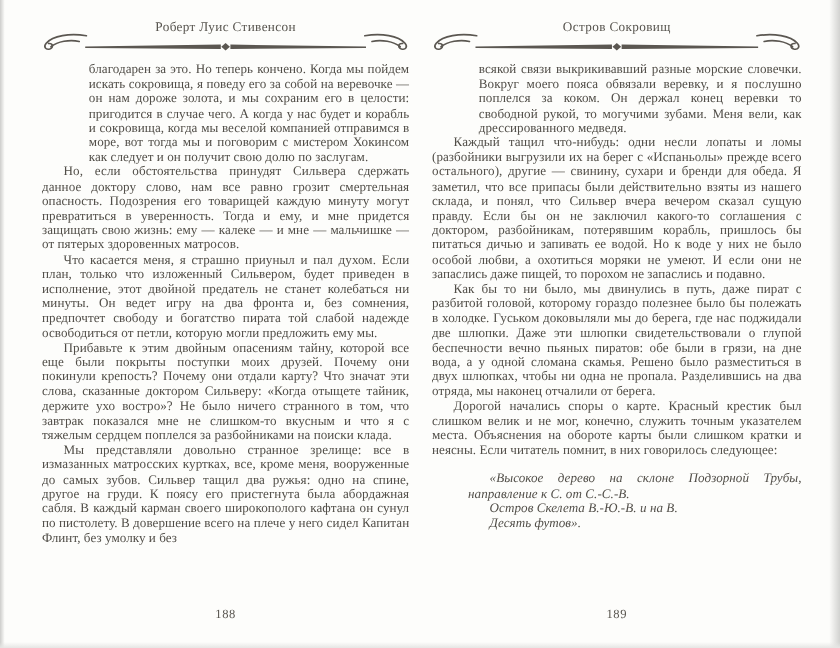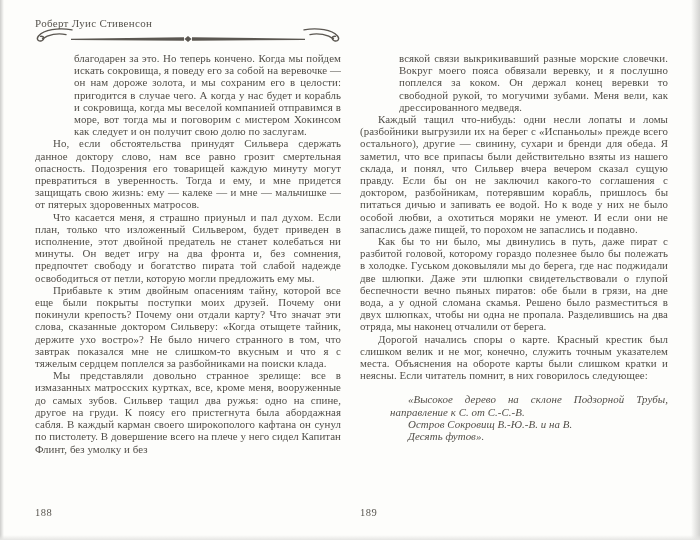--- a/index.html
+++ b/index.html
@@ -26,21 +26,21 @@
     background: linear-gradient(to top, #e6e6e4, rgba(255,255,255,0));
     z-index: 5;
   }
   .page { position: absolute; top: 0; height: 540px; }
   .page.left  { left: 35px;  width: 306px; }
   .page.right { left: 360px; width: 308px; }
 
   .page-header { position: relative; height: 50px; }
   .running-title {
     position: absolute; left: 0; right: 0; top: 17px;
-    text-align: left;
+    text-align: center;
     font-size: 11px;
     letter-spacing: 0.3px;
     color: #57544e;
     white-space: nowrap;
   }
   .header-rule {
     position: absolute; left: 0; bottom: 3px;
     width: 100%; height: 21px; display: block;
   }
 
@@ -53,21 +53,21 @@
     letter-spacing: 0.05px;
   }
   p.para { margin: 0; text-indent: 18px; }
   p.para.noindent { text-indent: 0; margin-left: 39px; }
 
   .quote { margin: 12px 0 0 30px; font-style: italic; }
   .quote p { margin: 0; text-indent: 18px; font-style: italic; }
 
   .page-number {
     position: absolute; left: 0; right: 0; top: 507px;
-    text-align: left;
+    text-align: center;
     font-size: 10.5px;
     letter-spacing: 0.5px;
     color: #58554f;
   }
 </style>
 </head>
 <body>
 
 <div class="edge-left"></div>
 <div class="edge-right"></div>
@@ -91,25 +91,38 @@
     <p class="para noindent">благодарен за это. Но теперь кончено. Когда мы пойдем искать сокровища, я поведу его за собой на веревочке — он нам дороже золота, и мы сохраним его в целости: пригодится в случае чего. А когда у нас будет и корабль и сокровища, когда мы веселой компанией отправимся в море, вот тогда мы и поговорим с мистером Хокинсом как следует и он получит свою долю по заслугам.</p>
     <p class="para">Но, если обстоятельства принудят Сильвера сдержать данное доктору слово, нам все равно грозит смертельная опасность. Подозрения его товарищей каждую минуту могут превратиться в уверенность. Тогда и ему, и мне придется защищать свою жизнь: ему — калеке — и мне — мальчишке — от пятерых здоровенных матросов.</p>
     <p class="para">Что касается меня, я страшно приуныл и пал духом. Если план, только что изложенный Сильвером, будет приведен в исполнение, этот двойной предатель не станет колебаться ни минуты. Он ведет игру на два фронта и, без сомнения, предпочтет свободу и богатство пирата той слабой надежде освободиться от петли, которую могли предложить ему мы.</p>
     <p class="para">Прибавьте к этим двойным опасениям тайну, которой все еще были покрыты поступки моих друзей. Почему они покинули крепость? Почему они отдали карту? Что значат эти слова, сказанные доктором Сильверу: «Когда отыщете тайник, держите ухо востро»? Не было ничего странного в том, что завтрак показался мне не слишком-то вкусным и что я с тяжелым сердцем поплелся за разбойниками на поиски клада.</p>
     <p class="para">Мы представляли довольно странное зрелище: все в измазанных матросских куртках, все, кроме меня, вооруженные до самых зубов. Сильвер тащил два ружья: одно на спине, другое на груди. К поясу его пристегнута была абордажная сабля. В каждый карман своего широкополого кафтана он сунул по пистолету. В довершение всего на плече у него сидел Капитан Флинт, без умолку и без</p>
   </div>
   <div class="page-number">188</div>
 </section>
 
 <section class="page right">
+  <header class="page-header">
+    <span class="running-title">Остров Сокровищ</span>
+    <svg class="header-rule" viewBox="0 0 306 22" preserveAspectRatio="none" aria-hidden="true">
+      <g id="flourishR1" fill="none" stroke="#5b5751" stroke-width="1.4" stroke-linecap="round">
+        <path d="M37,4 C23,1.5 9,4 3.5,10.5 C1,13.5 3,16.5 6.5,15.5 C9.5,14.5 9.5,10.5 5.5,10.8"></path>
+        <path d="M31,9 C23,7 13,9 7.5,13.5"></path>
+      </g>
+      <use href="#flourishR1" transform="translate(306,0) scale(-1,1)"></use>
+      <polygon points="36,13.4 149,11.7 149,15.5 36,14.6" fill="#5b5751"></polygon>
+      <polygon points="270,13.4 157,11.7 157,15.5 270,14.6" fill="#5b5751"></polygon>
+      <polygon points="153,10.4 156.6,13.6 153,16.8 149.4,13.6" fill="#5b5751"></polygon>
+    </svg>
+  </header>
   <div class="page-body">
     <p class="para noindent">всякой связи выкрикивавший разные морские словечки. Вокруг моего пояса обвязали веревку, и я послушно поплелся за коком. Он держал конец веревки то свободной рукой, то могучими зубами. Меня вели, как дрессированного медведя.</p>
     <p class="para">Каждый тащил что-нибудь: одни несли лопаты и ломы (разбойники выгрузили их на берег с «Испаньолы» прежде всего остального), другие — свинину, сухари и бренди для обеда. Я заметил, что все припасы были действительно взяты из нашего склада, и понял, что Сильвер вчера вечером сказал сущую правду. Если бы он не заключил какого-то соглашения с доктором, разбойникам, потерявшим корабль, пришлось бы питаться дичью и запивать ее водой. Но к воде у них не было особой любви, а охотиться моряки не умеют. И если они не запаслись даже пищей, то порохом не запаслись и подавно.</p>
     <p class="para">Как бы то ни было, мы двинулись в путь, даже пират с разбитой головой, которому гораздо полезнее было бы полежать в холодке. Гуськом доковыляли мы до берега, где нас поджидали две шлюпки. Даже эти шлюпки свидетельствовали о глупой беспечности вечно пьяных пиратов: обе были в грязи, на дне вода, а у одной сломана скамья. Решено было разместиться в двух шлюпках, чтобы ни одна не пропала. Разделившись на два отряда, мы наконец отчалили от берега.</p>
     <p class="para">Дорогой начались споры о карте. Красный крестик был слишком велик и не мог, конечно, служить точным указателем места. Объяснения на обороте карты были слишком кратки и неясны. Если читатель помнит, в них говорилось следующее:</p>
     <div class="quote">
       <p>«Высокое дерево на склоне Подзорной Трубы, направление к С. от С.-С.-В.</p>
-      <p>Остров Сокровищ В.-Ю.-В. и на В.</p>
+      <p>Остров Скелета В.-Ю.-В. и на В.</p>
       <p>Десять футов».</p>
     </div>
   </div>
   <div class="page-number">189</div>
 </section>
 
 </body></html>

